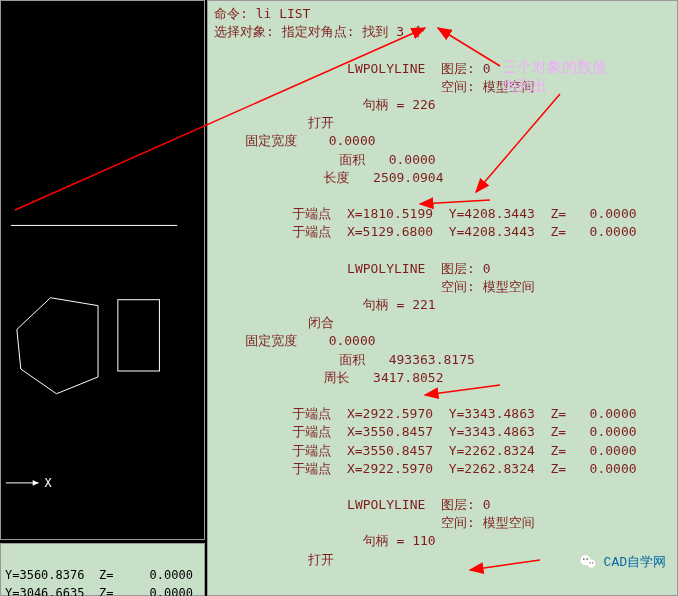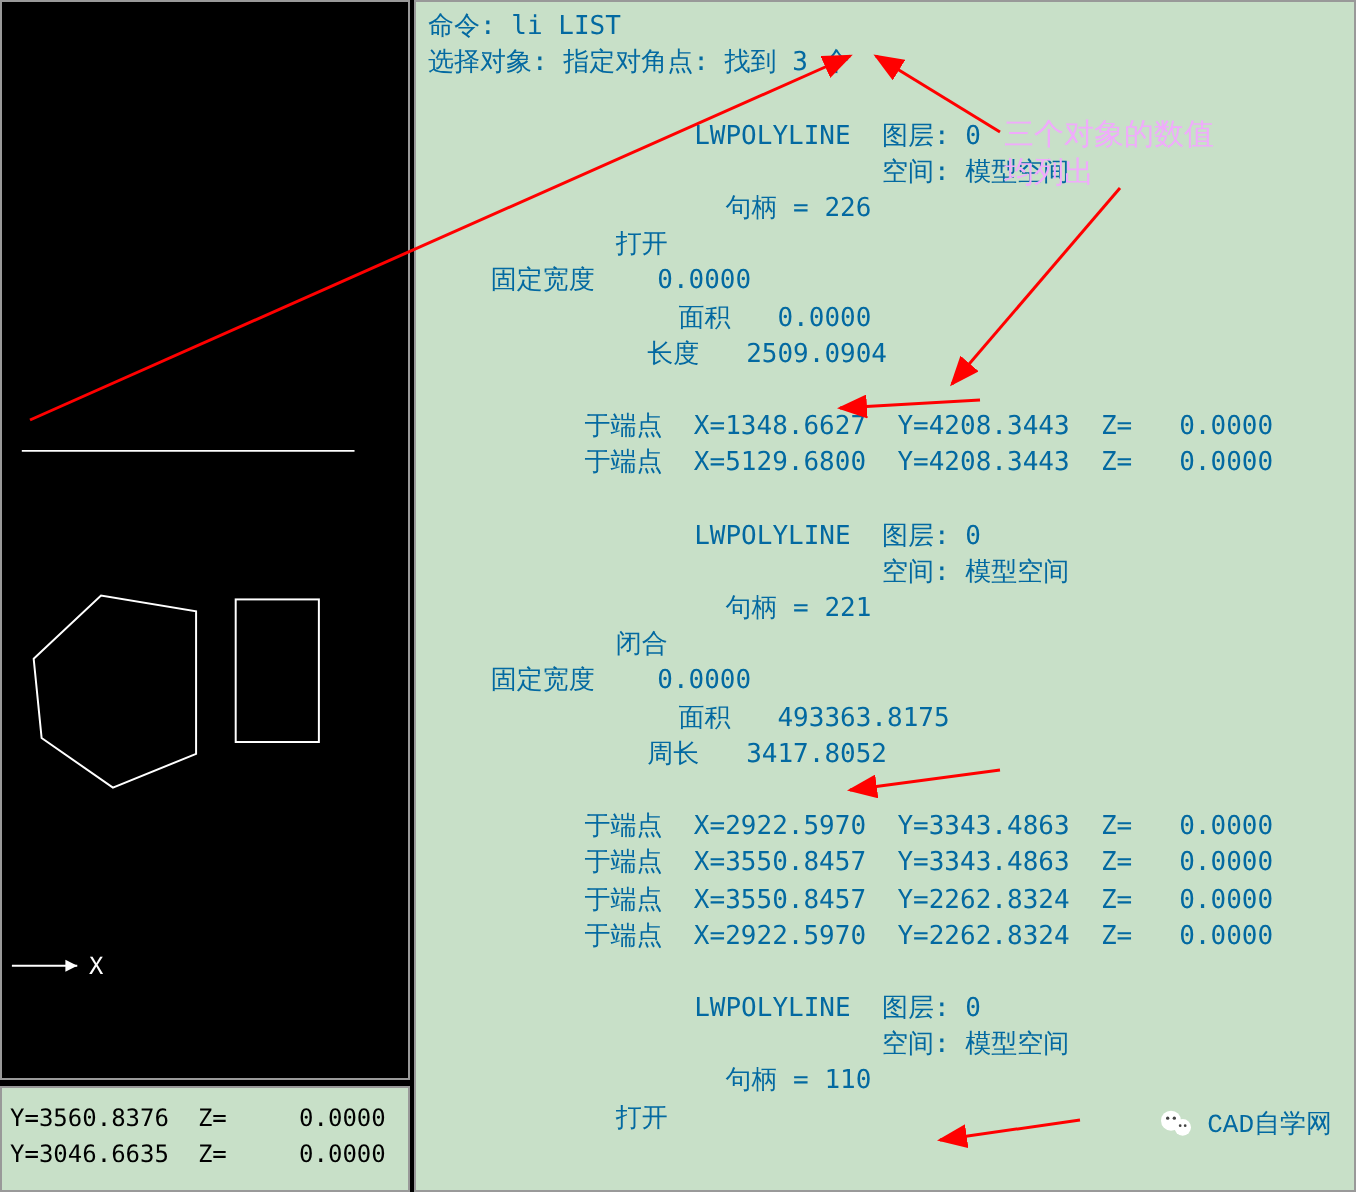--- a/index.html
+++ b/index.html
@@ -23,40 +23,40 @@
     }
     .drawing-area svg { width: 100%; height: 100%; }
     .coords-bar {
       position: absolute;
       left: 0;
       top: 543px;
       width: 205px;
       height: 53px;
       background: #c8e0c8;
       border: 1px solid #999;
-      padding: 6px 4px;
+      padding: 22px 4px;
       font-family: monospace;
       font-size: 12px;
       line-height: 1.5;
       white-space: pre;
     }
     .text-area {
       position: absolute;
       left: 207px;
       top: 0;
       width: 471px;
       height: 596px;
       background: #c8e0c8;
       border: 1px solid #999;
       padding: 4px 6px;
       font-family: monospace;
       font-size: 13px;
       line-height: 1.4;
       white-space: pre;
-      color: #0369a1;
+      color: #7f1d1d;
     }
     .annotation {
       position: absolute;
       color: #f0abfc;
       font-size: 15px;
       font-family: Liberation Sans, sans-serif;
       white-space: pre;
     }
     .arrow-svg {
       position: absolute;
@@ -109,21 +109,21 @@
 
 <div class="text-area"><span class="text-line">命令: li LIST</span><span class="text-line">选择对象: 指定对角点: 找到 3 个</span>
                  <span>LWPOLYLINE</span>  <span>图层:</span> <span>0</span>
                              <span>空间:</span> <span>模型空间</span>
                    <span>句柄 =</span> <span>226</span>
             <span>打开</span>
     <span>固定宽度</span>    <span>0.0000</span>
                 <span>面积</span>   <span>0.0000</span>
               <span>长度</span>   <span>2509.0904</span>
 
-          <span>于端点</span>  X=<span>1348.6627</span>  Y=<span>4208.3443</span>  Z=   <span>0.0000</span>
+          <span>于端点</span>  X=<span>1810.5199</span>  Y=<span>4208.3443</span>  Z=   <span>0.0000</span>
           <span>于端点</span>  X=<span>5129.6800</span>  Y=<span>4208.3443</span>  Z=   <span>0.0000</span>
 
                  <span>LWPOLYLINE</span>  <span>图层:</span> <span>0</span>
                              <span>空间:</span> <span>模型空间</span>
                    <span>句柄 =</span> <span>221</span>
             <span>闭合</span>
     <span>固定宽度</span>    <span>0.0000</span>
                 <span>面积</span>   <span>493363.8175</span>
               <span>周长</span>   <span>3417.8052</span>
 

